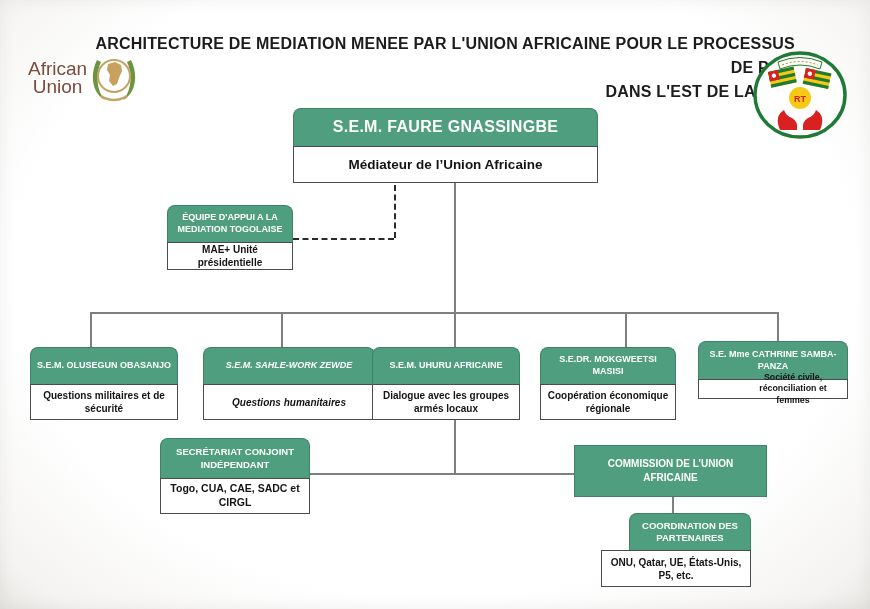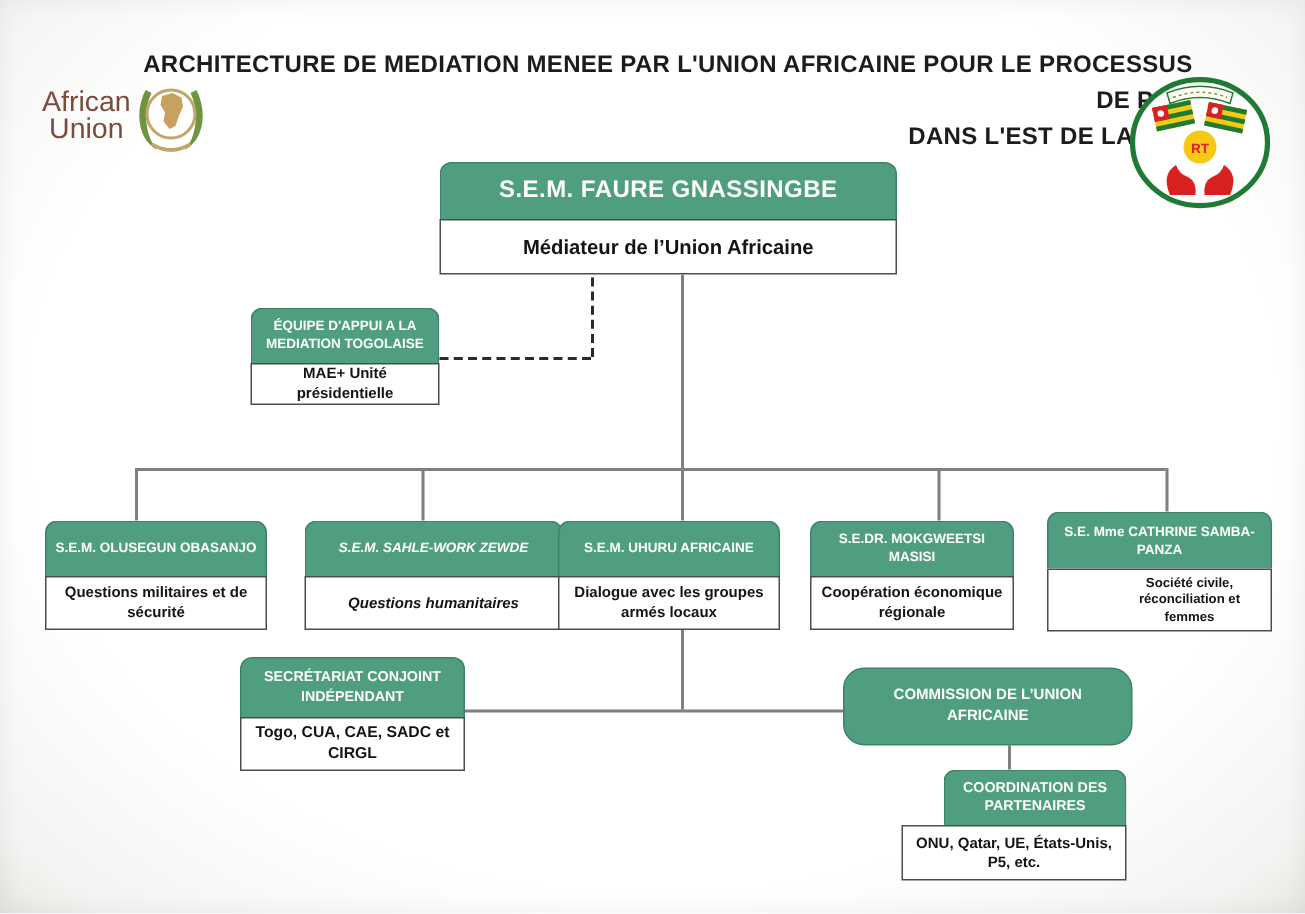--- a/index.html
+++ b/index.html
@@ -39,29 +39,29 @@
   .equipe .wbody   { height:28px; font-size:10px; }
 
   .envoy .gheader { height:26px; font-size:9px; }
   .envoy .wbody   { height:36px; font-size:10px; }
   .e1 { left:30px;  top:347px; width:148px; }
   .e2 { left:203px; top:347px; width:172px;font-style:italic; }
   .e3 { left:372px; top:347px; width:148px; }
   .e4 { left:540px; top:347px; width:136px; }
   .e5 { left:698px; top:341px; width:150px; }
   .e5 .gheader { height:38px; }
-  .e5 .wbody   { height:42px; font-size:8.8px;padding-left:44px; }
+  .e5 .wbody   { height:20px; font-size:8.8px;padding-left:44px; }
 
   .secretariat { left:160px; top:438px; width:150px;border-radius:21px; }
   .secretariat .gheader { height:40px; font-size:9.5px; }
   .secretariat .wbody   { height:36px; font-size:10.5px; }
 
   .commission {
-    position:absolute; left:562px; top:445px; width:193px; height:52px;
-    background:#4f9e80; border:1px solid #3f8269; border-radius:14px;
+    position:absolute; left:574px; top:445px; width:193px; height:52px;
+    background:#4f9e80; border:1px solid #3f8269; border-radius:0;
     color:#fff; font-weight:bold; font-size:10px; line-height:1.45;
     display:flex; align-items:center; justify-content:center; text-align:center; padding:18px 14px;
   }
 
   .coordination { left:601px; top:513px; width:150px; }
   .coordination .gheader { height:36px; font-size:9.5px;margin-left:28px; }
   .coordination .wbody   { height:37px; font-size:10px; }
 
   
   .vline { position:absolute; width:1.5px; background:#7f7f7f; }

